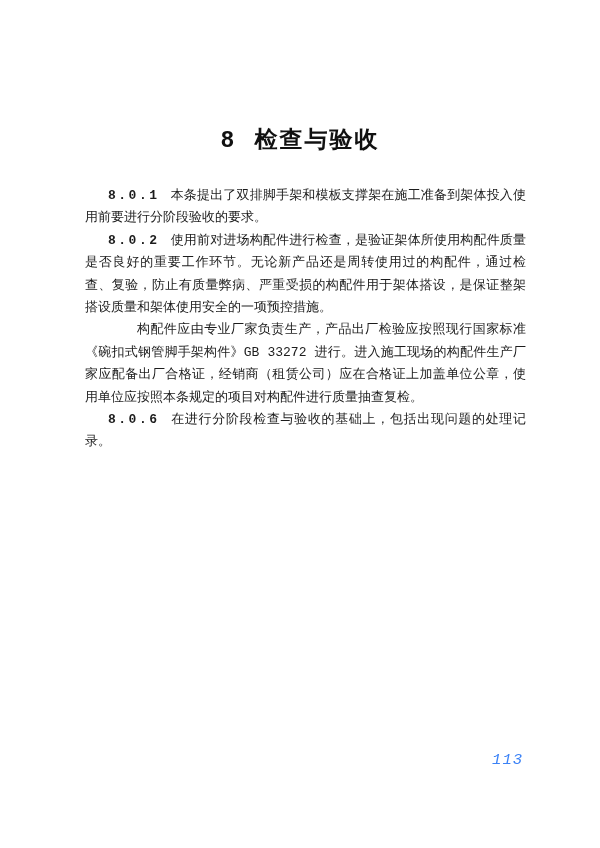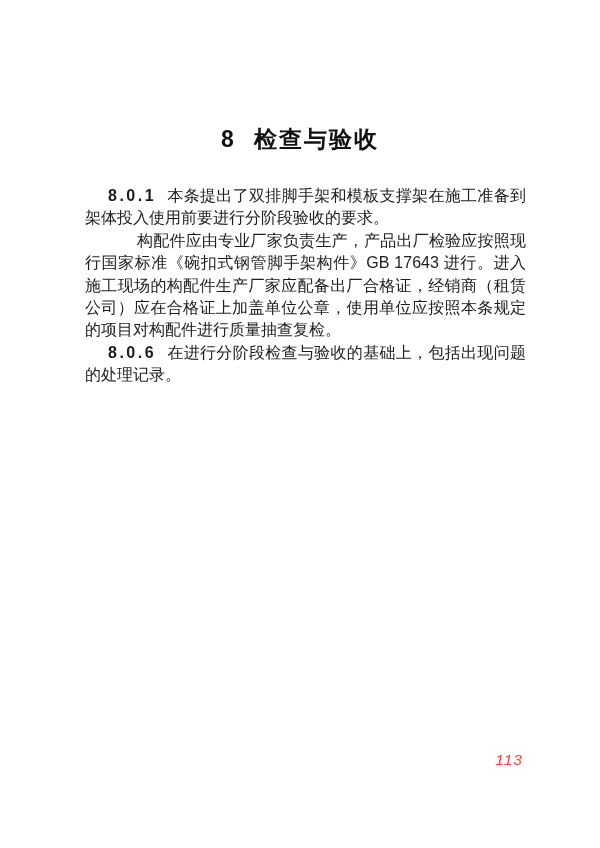--- a/index.html
+++ b/index.html
@@ -6,21 +6,21 @@
     margin: 0;
     padding: 0;
     background: #ffffff;
   }
   .page {
     position: relative;
     width: 600px;
     height: 817px;
     background: #ffffff;
     color: #1c1c1c;
-    font-family: Liberation Sans, sans-serif;
+    font-family: Liberation Mono, monospace;
     overflow: hidden;
     margin: 0 auto;
   }
   .chapter-title {
     position: absolute;
     top: 124px;
     left: 0;
     width: 100%;
     text-align: center;
     font-weight: bold;
@@ -30,21 +30,21 @@
   }
   .chapter-title .title-num {
     margin-right: 20px;
     letter-spacing: 0;
   }
   .content {
     position: absolute;
     top: 185px;
     left: 85px;
     width: 441px;
-    font-size: 16px;
+    font-size: 13px;
     line-height: 22.4px;
     text-align: justify;
     color: #1c1c1c;
   }
   .content p {
     margin: 0;
     padding: 0;
   }
   .content p.clause {
     text-indent: 23px;
@@ -57,34 +57,35 @@
     letter-spacing: 2.5px;
     margin-right: 11px;
     white-space: nowrap;
   }
   .page-number {
     position: absolute;
     top: 751px;
     right: 77px;
     font-style: italic;
     font-size: 15.5px;
-    color: #ef4444;
+    color: #3b82f6;
     letter-spacing: 1px;
   }
 </style>
 </head>
 <body>
 
 <div class="page">
 
   <div class="chapter-title">
     <span class="title-num">8</span><span>检查与验收</span>
   </div>
 
   <div class="content">
       <p class="clause"><span class="clause-number">8.0.1</span><span>本条提出了双排脚手架和模板支撑架在施工准备到架体投入使用前要进行分阶段验收的要求。</span></p>
-      <p class="plain-indent"><span>构配件应由专业厂家负责生产，产品出厂检验应按照现行国家标准《碗扣式钢管脚手架构件》GB 17643 进行。进入施工现场的构配件生产厂家应配备出厂合格证，经销商（租赁公司）应在合格证上加盖单位公章，使用单位应按照本条规定的项目对构配件进行质量抽查复检。</span></p>
+      <p class="clause"><span class="clause-number">8.0.2</span><span>使用前对进场构配件进行检查，是验证架体所使用构配件质量是否良好的重要工作环节。无论新产品还是周转使用过的构配件，通过检查、复验，防止有质量弊病、严重受损的构配件用于架体搭设，是保证整架搭设质量和架体使用安全的一项预控措施。</span></p>
+      <p class="plain-indent"><span>构配件应由专业厂家负责生产，产品出厂检验应按照现行国家标准《碗扣式钢管脚手架构件》GB 33272 进行。进入施工现场的构配件生产厂家应配备出厂合格证，经销商（租赁公司）应在合格证上加盖单位公章，使用单位应按照本条规定的项目对构配件进行质量抽查复检。</span></p>
       <p class="clause"><span class="clause-number">8.0.6</span><span>在进行分阶段检查与验收的基础上，包括出现问题的处理记录。</span></p>
     </div>
 
   <div class="page-number">113</div>
 
 </div>
 
 </body></html>

